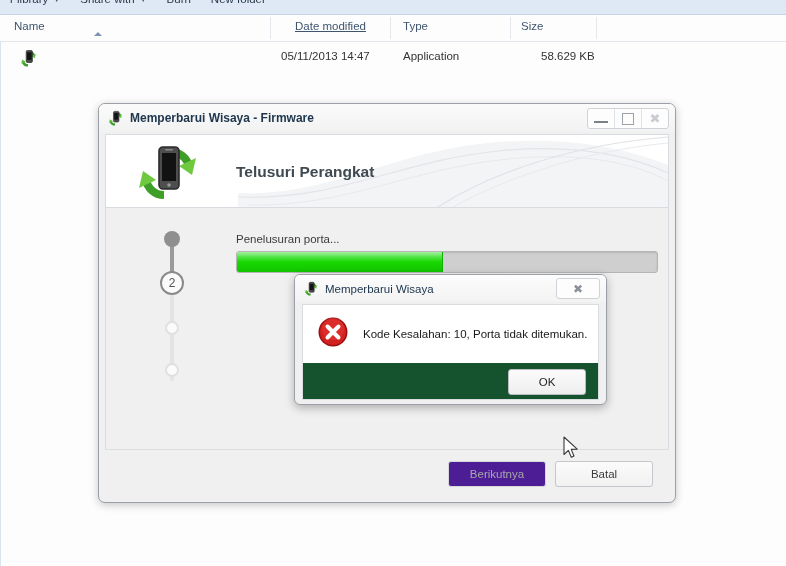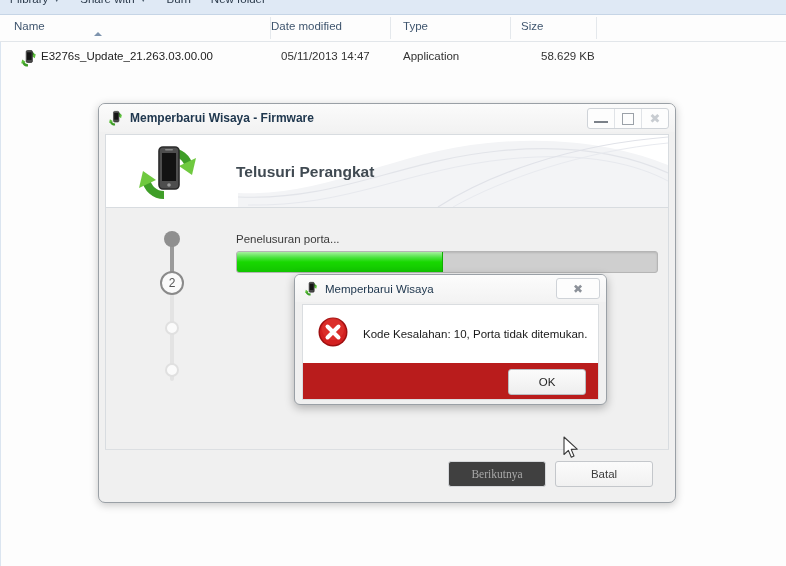--- a/index.html
+++ b/index.html
@@ -160,21 +160,21 @@
   }
   .btn {
     position: absolute; top: 11px;
     width: 96px; height: 24px;
     border: 1px solid #c4c7cb; border-radius: 3px;
     background: linear-gradient(to bottom, #fbfbfb 0%, #f1f1f1 100%);
     font-size: 11.5px; color: #3c3c3c;
     display: flex; align-items: center; justify-content: center;
     font-family: "Liberation Sans", sans-serif;
   }
-  .btn.disabled { color: #a8a8a8; background: #404040; border-color: #d6d8db; font-family: Liberation Serif, serif; }
+  .btn.disabled { color: #a8a8a8; background: #4c1d95; border-color: #d6d8db; }
   .btn-next { right: 123px; }
   .btn-cancel { right: 16px; margin-left: 10px; }
 
   
   .errmodal {
     position: absolute; left: 294px; top: 274px;
     width: 313px; height: 131px;
     background: #f0f0f0;
     border: 1px solid #9aa0a6;
     border-radius: 6px;
@@ -201,21 +201,21 @@
   .err-content {
     position: absolute; left: 7px; top: 29px; right: 7px; height: 58px;
     background: #ffffff;
     border: 1px solid #dadde0;
     display: flex; align-items: center;
   }
   .err-icon { margin-left: 14px; margin-right: 14px; flex: 0 0 auto; }
   .err-msg { font-size: 11.5px; color: #1a1a1a; white-space: nowrap; }
   .err-footer {
     position: absolute; left: 7px; right: 7px; top: 88px; height: 36px;
-    background: #b91c1c;
+    background: #14532d;
     border: 1px solid #dadde0; border-top: none;
   }
   .btn-ok {
     position: absolute; right: 12px; top: 6px;
     width: 76px; height: 24px;
     border: 1px solid #b9bdc2; border-radius: 3px;
     background: linear-gradient(to bottom, #fbfbfb 0%, #eeeeee 100%);
     font-size: 11.5px; color: #262626;
     display: flex; align-items: center; justify-content: center;
   }
@@ -249,37 +249,36 @@
 
   <div class="left-edge-line"></div>
 
   <div class="explorer-head">
     <div class="sort-arrow"></div>
     <div class="col-sep" style="left:270px;"></div>
     <div class="col-sep" style="left:390px;"></div>
     <div class="col-sep" style="left:510px;"></div>
     <div class="col-sep" style="left:596px;"></div>
     <div class="col-head" style="left:14px;">Name</div>
-    <div class="col-head" style="left:271px;">Date modified</div>
+    <div class="col-head" style="left:295px;text-decoration:underline;">Date modified</div>
     <div class="col-head" style="left:403px;">Type</div>
     <div class="col-head" style="left:521px;">Size</div>
   </div>
 
   <div class="explorer-row">
     <div style="position:absolute; left:20px; top:5px;">
       <svg width="17" height="18" viewBox="0 0 17 18">
         <path d="M3 13a5.3 5.3 0 0 0 5 3.4" fill="none" stroke="#3f9e28" stroke-width="2.4"></path>
         <path d="M2.2 10.4 L5.6 12.8 L1.2 14.6 Z" fill="#5cc23a"></path>
         <path d="M14 6.5a5.3 5.3 0 0 0-5.4-3.3" fill="none" stroke="#3f9e28" stroke-width="2.4"></path>
         <path d="M14.8 9.2 L11.4 6.8 L15.8 5 Z" fill="#5cc23a"></path>
         <rect x="6.2" y="1.5" width="6.2" height="12" rx="1.3" fill="#4a4a4a" stroke="#2c2c2c" stroke-width="0.7"></rect>
         <rect x="7" y="3.3" width="4.6" height="7.6" fill="#141414"></rect>
       </svg>
     </div>
-    <div class="cell" style="left:41px;">E3276s_Update_21.263.03.00.00</div>
     <div class="cell muted" style="left:281px;">05/11/2013 14:47</div>
     <div class="cell muted" style="left:403px;">Application</div>
     <div class="cell muted" style="left:530px;padding-left:11px;">58.629 KB</div>
   </div>
 
   <div class="wizard">
 
     <div class="wizard-titlebar">
       <span class="wizard-title-icon">
         <svg width="15" height="16" viewBox="0 0 17 18">

